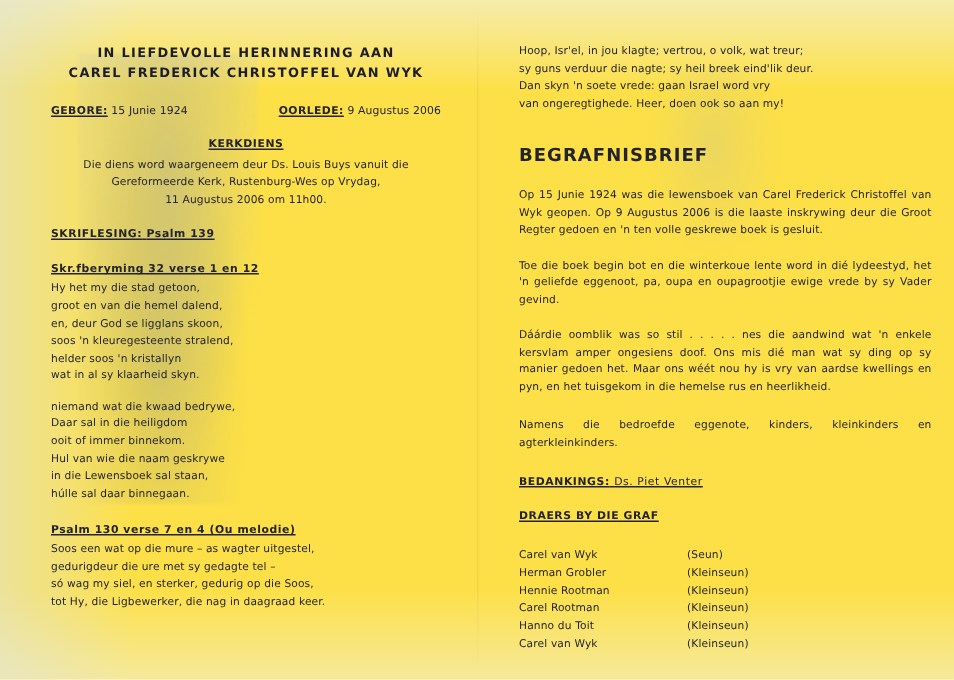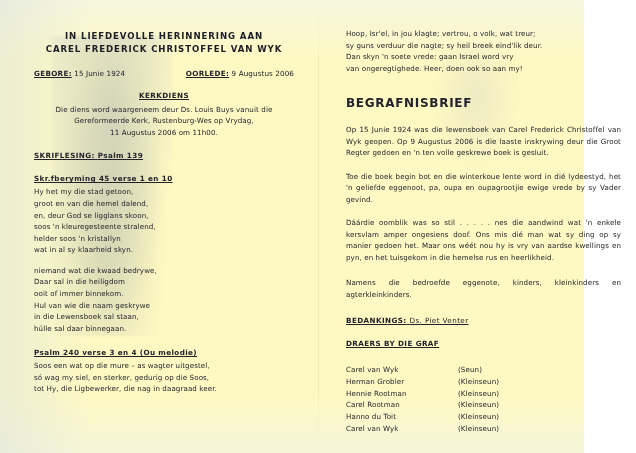--- a/index.html
+++ b/index.html
@@ -9,23 +9,23 @@
   }
   body {
     width: 636px;
     height: 453px;
     overflow: hidden;
     font-family: "DejaVu Sans", sans-serif;
     color: #2a2a33;
   }
   .page {
     position: relative;
-    width: 584px;
-    height: 453px;
-    background: #fef9c3;
+    width: 636px;
+    height: 453px;
+    background: #fde047;
   }
   
   .paper-tint {
     position: absolute;
     inset: 0;
     background:
       linear-gradient(90deg, rgba(222,228,222,0.55) 0px, rgba(255,255,255,0) 90px),
       linear-gradient(180deg, rgba(240,244,240,0.6) 0px, rgba(255,255,255,0) 60px),
       linear-gradient(0deg, rgba(238,242,238,0.5) 0px, rgba(255,255,255,0) 60px);
     pointer-events: none;
@@ -180,42 +180,43 @@
       <span class="vline" style="display:block">Die diens word waargeneem deur Ds. Louis Buys vanuit die</span>
       <span class="vline" style="display:block">Gereformeerde Kerk, Rustenburg-Wes op Vrydag,</span>
       <span class="vline" style="display:block">11 Augustus 2006 om 11h00.</span>
     </div>
 
     <div class="section-head t">
       <span>SKRIFLESING:</span>
       <span>Psalm 139</span>
     </div>
 
-    <div class="section-head t" style="margin-top:14px">Skr.fberyming 45 verse 1 en 10</div>
+    <div class="section-head t" style="margin-top:14px">Skr.fberyming 32 verse 1 en 12</div>
     <div class="verse t" style="margin-top:3px">
       <span class="vline">Hy het my die stad getoon,</span>
       <span class="vline">groot en van die hemel dalend,</span>
       <span class="vline">en, deur God se ligglans skoon,</span>
       <span class="vline">soos 'n kleuregesteente stralend,</span>
       <span class="vline">helder soos 'n kristallyn</span>
       <span class="vline">wat in al sy klaarheid skyn.</span>
     </div>
 
     <div class="verse t blockgap">
       <span class="vline">niemand wat die kwaad bedrywe,</span>
       <span class="vline">Daar sal in die heiligdom</span>
       <span class="vline">ooit of immer binnekom.</span>
       <span class="vline">Hul van wie die naam geskrywe</span>
       <span class="vline">in die Lewensboek sal staan,</span>
       <span class="vline">húlle sal daar binnegaan.</span>
     </div>
 
-    <div class="section-head t" style="margin-top:14px; text-decoration:underline">Psalm 240 verse 3 en 4 (Ou melodie)</div>
+    <div class="section-head t" style="margin-top:14px; text-decoration:underline">Psalm 130 verse 7 en 4 (Ou melodie)</div>
     <div class="verse t" style="margin-top:3px">
       <span class="vline">Soos een wat op die mure – as wagter uitgestel,</span>
+      <span class="vline">gedurigdeur die ure met sy gedagte tel –</span>
       <span class="vline">só wag my siel, en sterker, gedurig op die Soos,</span>
       <span class="vline">tot Hy, die Ligbewerker, die nag in daagraad keer.</span>
     </div>
   </div>
 
   <div class="col col-right">
 
     <div class="right-top t">
       <span class="vline">Hoop, Isr'el, in jou klagte; vertrou, o volk, wat treur;</span>
       <span class="vline">sy guns verduur die nagte; sy heil breek eind'lik deur.</span>

